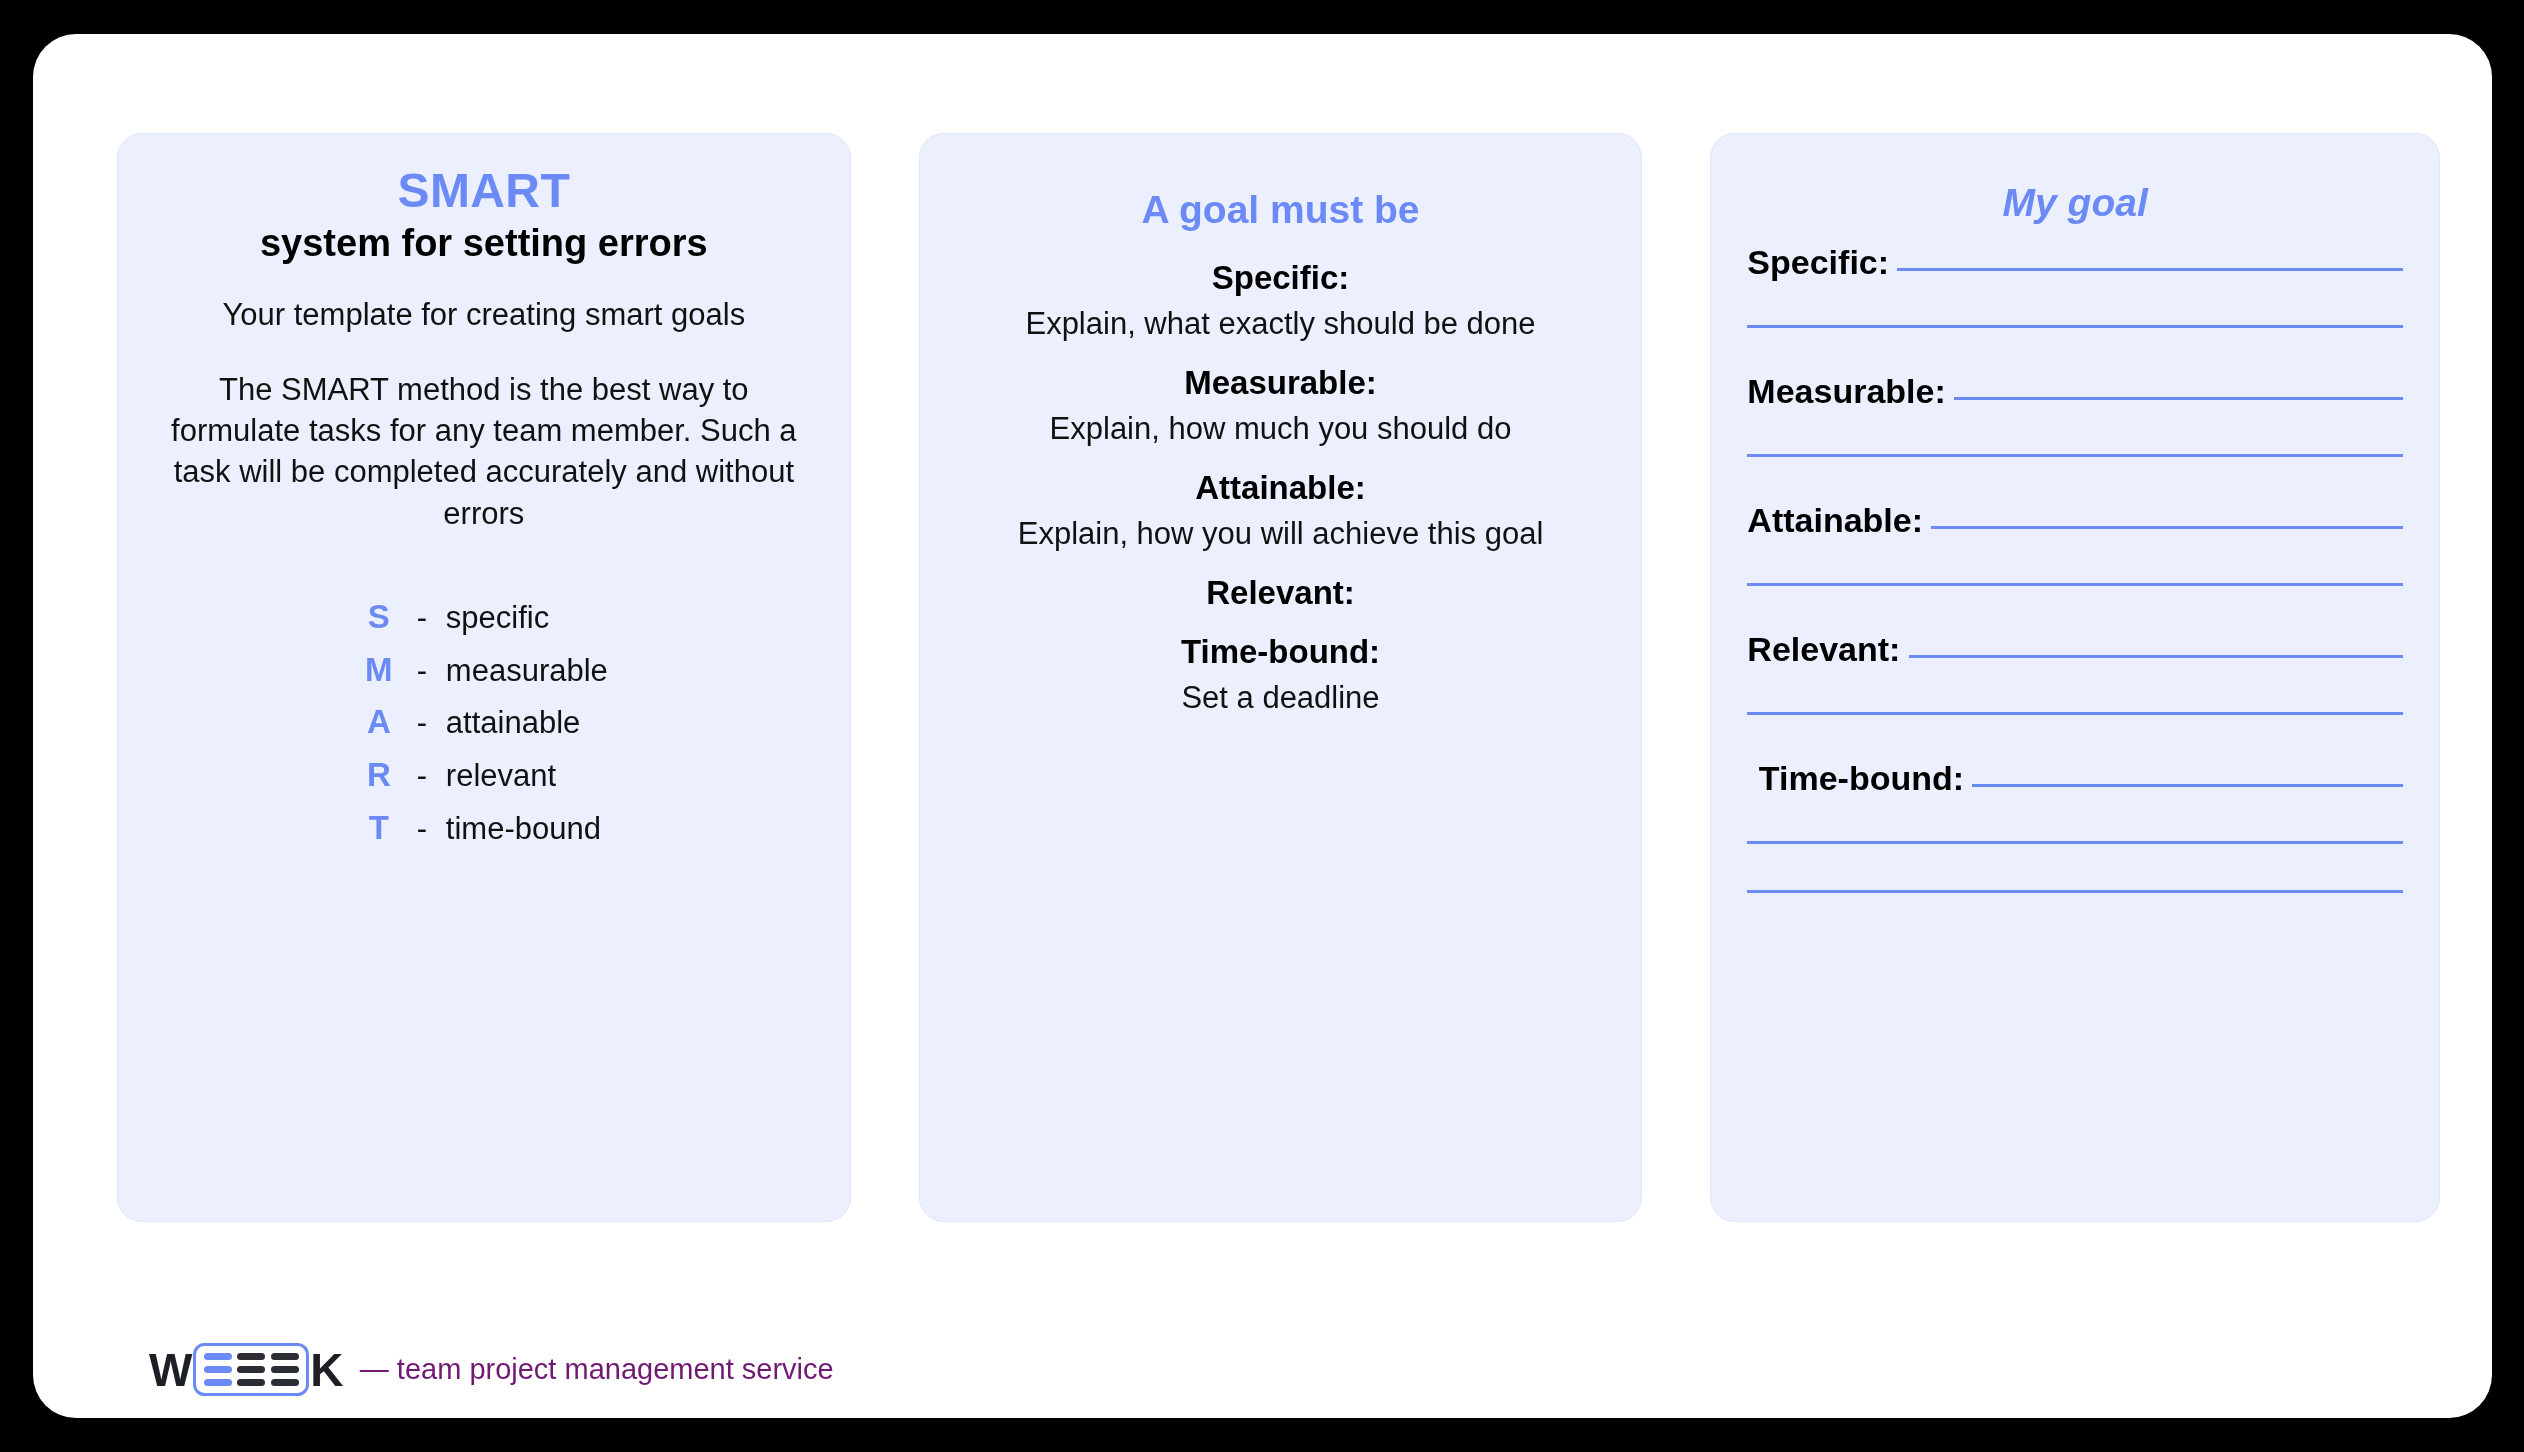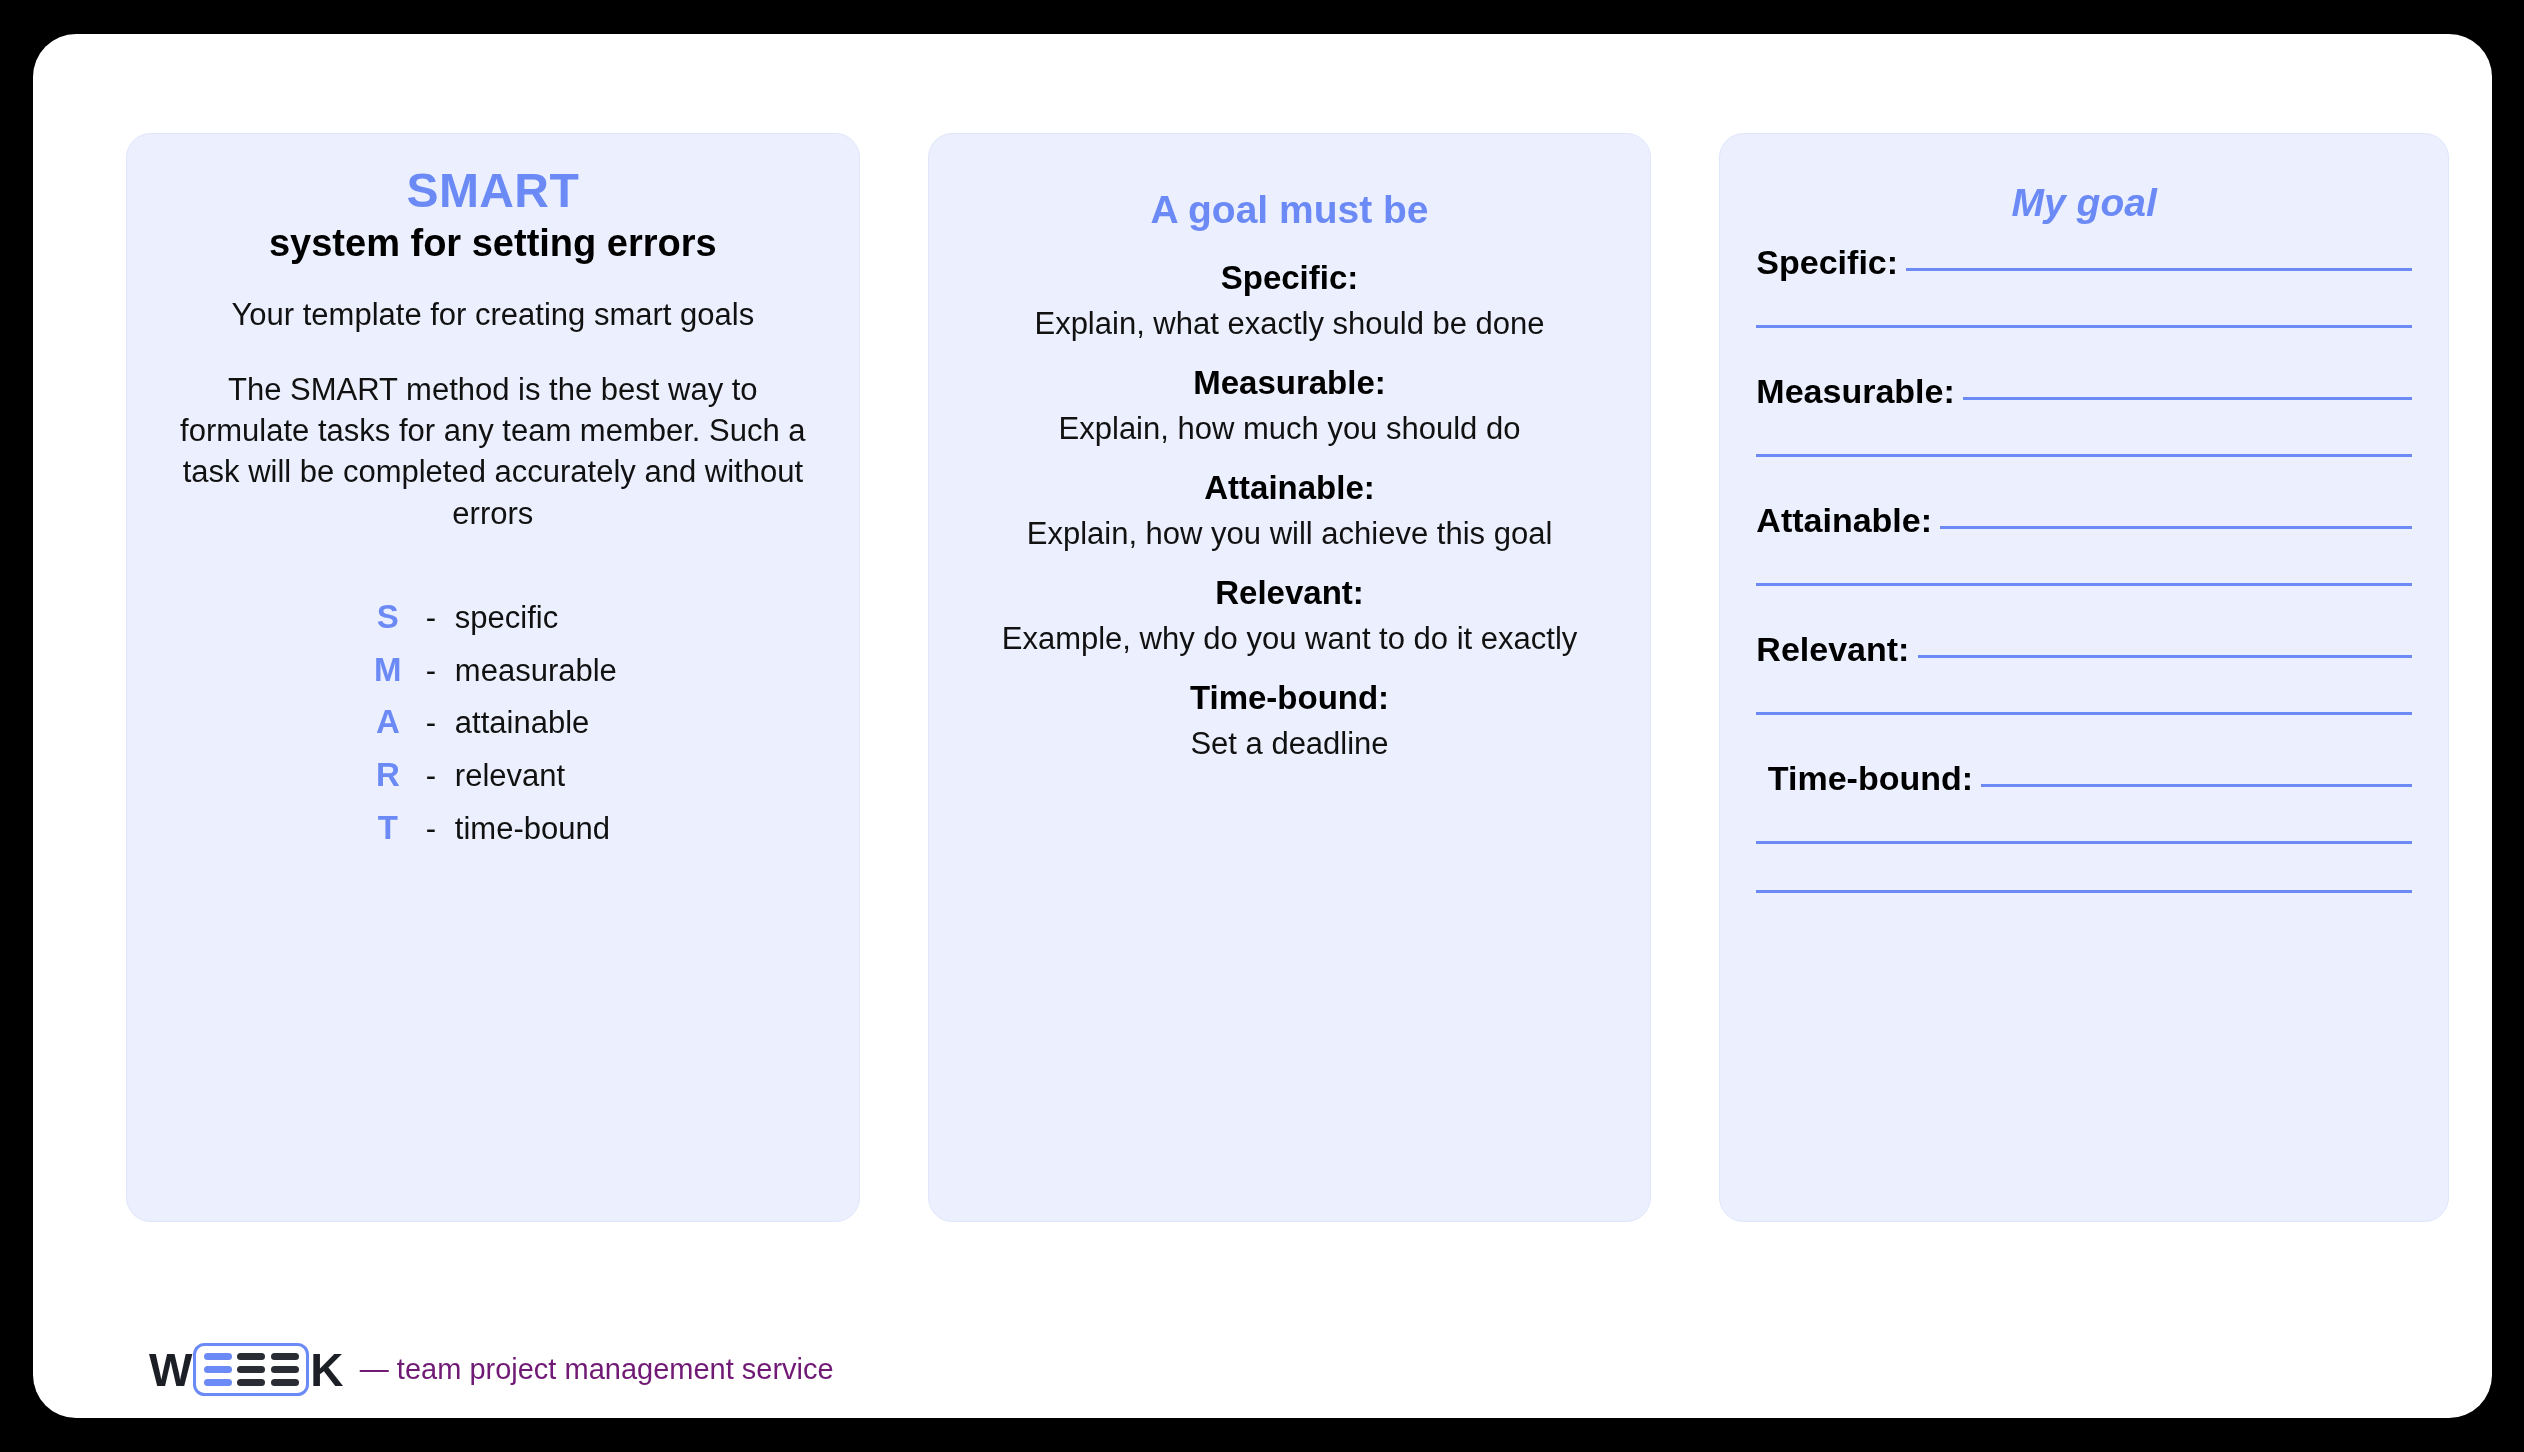--- a/index.html
+++ b/index.html
@@ -23,21 +23,21 @@
     width: 2459px;
     height: 1384px;
     background: #ffffff;
     border-radius: 43px;
     box-shadow: 0 0 0 0.8px rgba(0,0,0,0.04);
   }
 
   
   .cards-row {
     position: absolute;
-    left: 93px;
+    left: 84px;
     top: 99px;
     width: 2323px;
     height: 1089px;
     display: flex;
     flex-direction: row;
     gap: 68px;
     align-items: stretch;
   }
   .card {
     background: #ecf0fe;
@@ -289,21 +289,20 @@
       <div class="criteria-block">
         <div class="criteria-term">Measurable:</div>
         <div class="criteria-def">Explain, how much you should do</div>
       </div>
       <div class="criteria-block">
         <div class="criteria-term">Attainable:</div>
         <div class="criteria-def">Explain, how you will achieve this goal</div>
       </div>
       <div class="criteria-block">
         <div class="criteria-term">Relevant:</div>
-        <div class="criteria-def">Example, why do you want to do it exactly</div>
       </div>
       <div class="criteria-block">
         <div class="criteria-term">Time-bound:</div>
         <div class="criteria-def">Set a deadline</div>
       </div>
     </section>
 
     <section class="card card-3">
       <h2 class="card-title-blue">My goal</h2>
 

